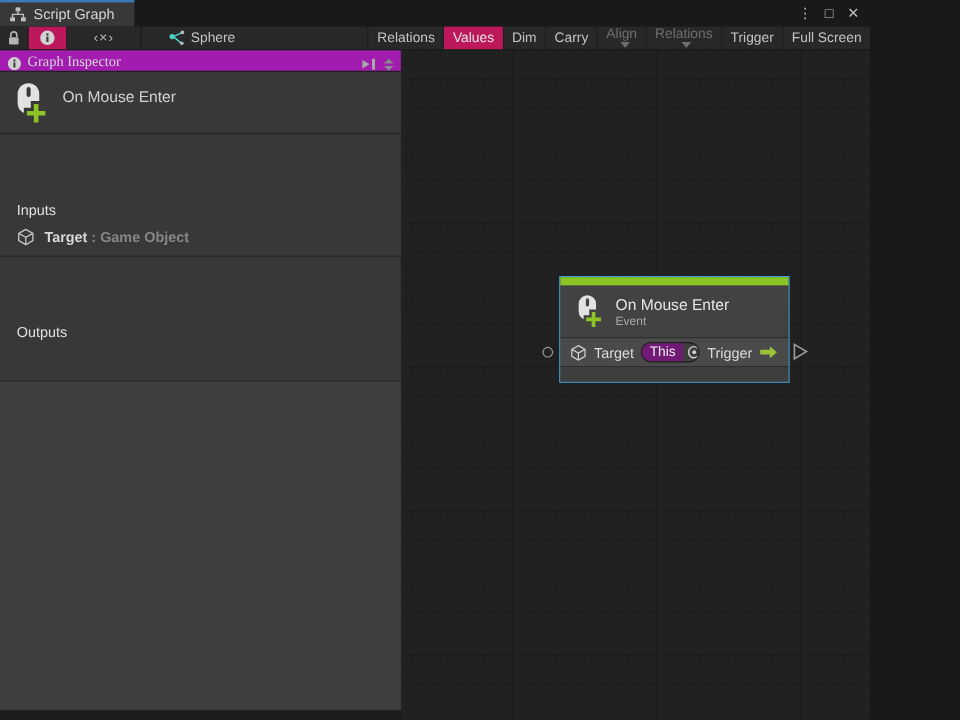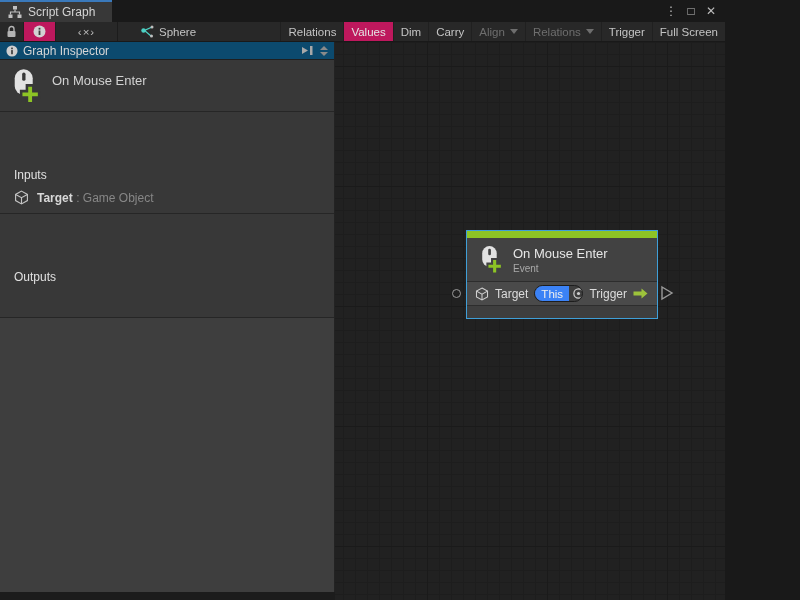--- a/index.html
+++ b/index.html
@@ -22,40 +22,40 @@
   .win-btn { width:16px; height:16px; display:flex; align-items:center; justify-content:center;
     color:#bdbdbd; font-size:12px; line-height:1; cursor:default; }
 
   
   .toolbar { height:20px; background:#282828; border-bottom:1px solid #191919;
     display:flex; align-items:stretch; font-size:11.5px; color:#c4c4c4; flex:0 0 auto; }
   .tbtn { display:flex; align-items:center; justify-content:center; padding:0 7px;
     border-right:1px solid #202020; white-space:nowrap; }
   .tbtn.icon-btn { padding:0 6px; }
   .tbtn.active { background:#be185d; color:#e4e4e4; }
-  .tbtn.disabled { color:#6e6e6e; }
+  .tbtn.disabled { color:#6e6e6e;flex-direction:column; }
   .sphere-group { display:flex; align-items:center; gap:5px; padding:0 10px 0 22px; }
   .zoom-group { display:flex; align-items:center; gap:6px; padding:0 8px 0 26px; }
   .slider-track { width:88px; height:2px; background:#5a5a5a; position:relative; border-radius:1px; }
   .slider-handle { position:absolute; right:-2px; top:50%; transform:translateY(-50%);
     width:10px; height:10px; border-radius:50%; background:#a0a0a0; }
   .right-group { margin-left:auto; display:flex; align-items:stretch; }
   .right-group .tbtn:first-child { border-left:1px solid #202020; }
   .dd-arrow { width:0; height:0; border-left:4px solid transparent; border-right:4px solid transparent;
     border-top:5px solid #6e6e6e; margin-left:5px; display:inline-block; }
 
   
   .content { flex:1; display:flex; min-height:0; }
   .left-col { width:335px; flex:0 0 auto; display:flex; flex-direction:column; background:#1c1c1c; }
 
   
   .inspector { height:550px; background:#383838; border-right:1px solid #232323;
     display:flex; flex-direction:column; }
-  .insp-header { height:18px; background:#0c4a6e; border-bottom:1px solid #1f1f1f;
-    display:flex; align-items:center; gap:5px; padding:0 6px; color:#d6d6d6; flex:0 0 auto; }
+  .insp-header { height:18px; background:#a21caf; border-bottom:1px solid #1f1f1f;
+    display:flex; align-items:flex-end; gap:5px; padding:0 6px; color:#d6d6d6; flex:0 0 auto;font-family:Liberation Serif, serif; }
   .insp-header-label { font-size:12px; }
   .insp-header-right { margin-left:auto; display:flex; align-items:center; gap:6px; }
   .scrubber { display:flex; flex-direction:column; gap:2px; align-items:center; }
   .scrub-up { width:0; height:0; border-left:4px solid transparent; border-right:4px solid transparent;
     border-bottom:4px solid #8a8a8a; }
   .scrub-down { width:0; height:0; border-left:4px solid transparent; border-right:4px solid transparent;
     border-top:4px solid #8a8a8a; }
 
   .insp-section { border-bottom:1px solid #262626; background:#383838; flex:0 0 auto; }
   .insp-title-section { height:52px; display:flex; align-items:flex-start; gap:10px; padding:8px 8px 0 8px; }
@@ -65,21 +65,21 @@
   .insp-coroutine .label { position:absolute; left:14px; top:9px; color:#cccccc; }
   .checkbox { position:absolute; left:128px; top:8px; width:14px; height:14px;
     background:#2b2b2b; border:1px solid #191919; border-radius:2px; }
 
   .insp-ports { padding:8px 0 0 14px;margin-top:48px; }
   .insp-ports.inputs { height:54px; }
   .insp-ports.outputs { height:56px; }
   .ports-header { color:#e0e0e0; font-size:12px; margin-bottom:8px; }
   .port-line { display:flex; align-items:center; gap:8px; }
   .port-name { font-weight:bold; color:#d8d8d8; }
-  .port-type { color:#878787; }
+  .port-type { color:#878787;font-weight:bold; }
 
   .insp-filler { flex:1; background:#3e3e3e; }
   .panel-bottom-strip { height:8px; background:#1c1c1c; }
 
   
   .canvas { flex:1; position:relative; background-color:#212121;
     background-image:
       linear-gradient(#1a1a1a 1px, transparent 1px),
       linear-gradient(90deg, #1a1a1a 1px, transparent 1px),
       linear-gradient(#1d1d1d 1px, transparent 1px),
@@ -94,21 +94,21 @@
   .node-accent { height:7px; background:#8dc425; }
   .node-header { height:44px; background:#424242; display:flex; align-items:center; gap:9px;
     padding:0 10px; border-bottom:1px solid #2d2d2d; }
   .node-title { color:#e6e6e6; font-size:13px; }
   .node-sub { color:#a9a9a9; font-size:10px; margin-top:2px; }
   .node-row { height:24px; background:#4a4a4a; display:flex; align-items:center; gap:6px;
     padding:0 8px; border-bottom:1px solid #2d2d2d; }
   .node-row .lbl { color:#dcdcdc; font-size:12px; }
   .pill { display:flex; align-items:stretch; height:17px; border:1px solid #1d1d1d;
     border-radius:9px; overflow:hidden; background:#3e3e3e; }
-  .pill-text { background:#3b82f6; color:#efefef; font-size:11.5px; display:flex; align-items:center;
+  .pill-text { background:#701a75; color:#efefef; font-size:11.5px; display:flex; align-items:center;
     padding:0 6px; }
   .pill-picker { display:flex; align-items:center; padding:0 4px 0 3px; }
   .trigger-group { margin-left:auto; display:flex; align-items:center; gap:5px; }
   .node-footer { height:12px; background:#3e3e3e; }
   .port-in { position:absolute; left:-15px; top:58px; width:9px; height:9px;
     border:1.5px solid #9a9a9a; border-radius:50%; }
   .port-out { position:absolute; right:-17px; top:54px; }
 
   svg { display:block; }
 </style>

